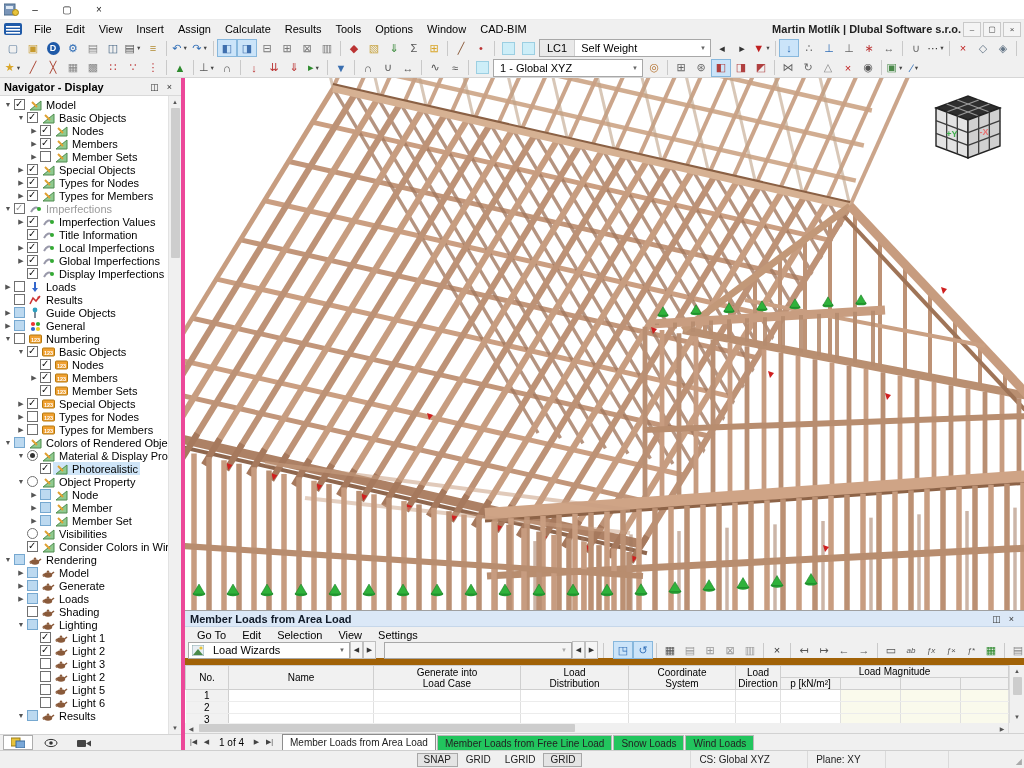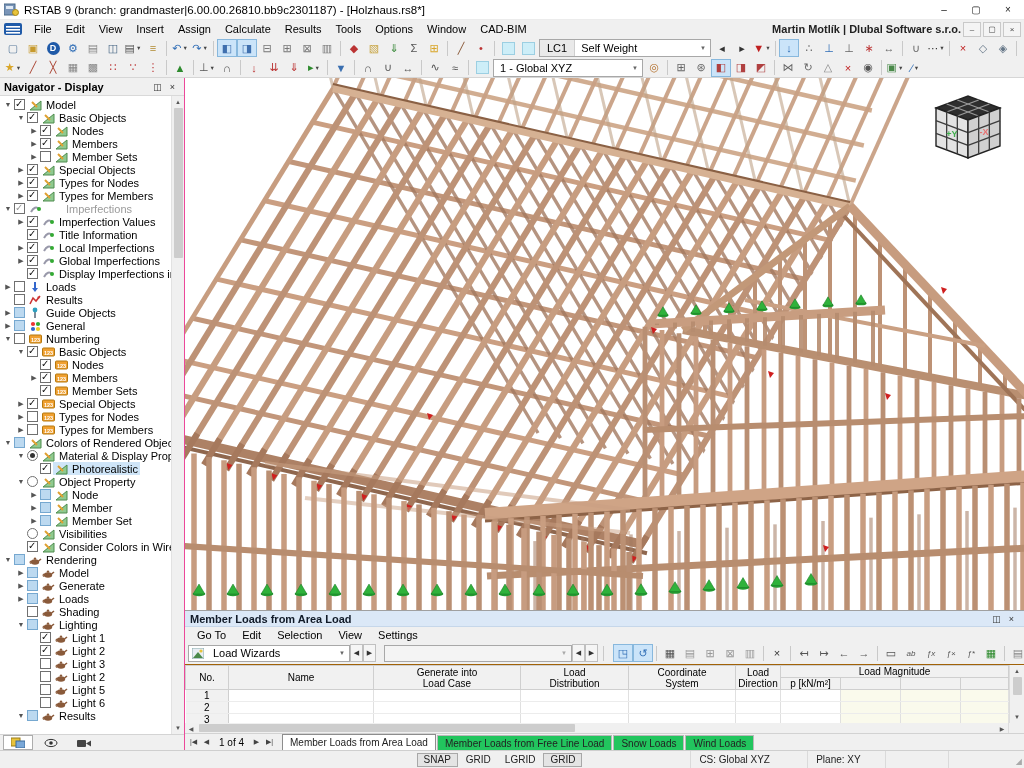--- a/index.html
+++ b/index.html
@@ -31,59 +31,59 @@
   .combo { height:18px; background:#fff; border:1px solid #a8a8a8; display:flex; align-items:center; font-size:11px; flex:none; }
   .combo .chip { background:#e9e9e9; padding:0 7px; height:100%; display:flex; align-items:center; border-right:1px solid #cfcfcf; }
   .combo .val { padding:0 6px; white-space:nowrap; flex:1; }
   .combo .dd { width:14px; color:#666; font-size:6px; text-align:center; }
   .spin { width:13px; height:18px; display:flex; align-items:center; justify-content:center; font-size:7px; color:#333; border:1px solid #c0c0c0; background:#f5f5f5; flex:none; }
 
   
   .main { display:flex; height:672px; }
 
   
-  .navigator { width:185px; flex:none; border-right:1px solid #ec4899; display:flex; flex-direction:column; background:#fff; }
+  .navigator { width:185px; flex:none; border-right:4px solid #ec4899; display:flex; flex-direction:column; background:#fff; }
   .nav-header { height:18px; background:#f0f0f0; display:flex; align-items:center; padding:0 4px; border-bottom:1px solid #d9d9d9; }
   .nav-header .nh-title { font-weight:bold; font-size:11px; flex:1; }
   .hd-ic { width:15px; height:14px; display:flex; align-items:center; justify-content:center; font-size:9px; color:#333; }
   .nav-body { flex:1; display:flex; overflow:hidden; }
   .tree { flex:1; padding-top:2px; overflow:hidden;border-radius:12px; }
   .trow { height:13px; display:flex; align-items:center; white-space:nowrap; }
   .texp { width:12px; text-align:center; font-size:7px; color:#555; flex:none; }
   .tchk { width:11px; height:11px; border:1px solid #707070; background:#fff; margin-right:2px; position:relative; flex:none; }
   .tchk.c::after, .tchk.g::after { content:"✓"; position:absolute; left:0px; top:-2px; font-size:10px; color:#111; }
   .tchk.g::after { color:#999; }
   .tchk.p { background:#bcd9f0; border-color:#76a8d0; }
   .trad { width:11px; height:11px; border:1px solid #707070; border-radius:50%; margin-right:2px; position:relative; flex:none; background:#fff; }
   .trad.on::after { content:""; position:absolute; left:2px; top:2px; right:2px; bottom:2px; border-radius:50%; background:#333; }
   .tgrp { display:flex; align-items:center; padding:0 2px; height:13px; }
   .tgrp.sel { background:#cfe5f8; }
   .ticon { width:14px; height:12px; margin-right:3px; flex:none; }
   .tlabel { font-size:11px; }
-  .tlabel.gray { color:#9a9a9a;margin-left:20px; }
+  .tlabel.gray { color:#9a9a9a; }
   .nav-scroll { width:13px; background:#f0f0f0; border-left:1px solid #e2e2e2; display:flex; flex-direction:column; align-items:center; flex:none; }
   .sarrow { height:12px; width:13px; font-size:6px; color:#555; display:flex; align-items:center; justify-content:center; flex:none; }
   .sthumb { width:9px; background:#cdcdcd; border-radius:1px; }
   .nav-tabs { height:16px; background:#f0f0f0; border-top:1px solid #d4d4d4; display:flex; align-items:center; padding-left:3px; gap:3px; }
   .nav-tab { width:30px; height:15px; display:flex; align-items:center; justify-content:center; }
   .nav-tab.active { background:#fff; border:1px solid #adadad; }
 
   
   .rightcol { flex:1; display:flex; flex-direction:column; min-width:0; }
   .viewport { height:532px; position:relative; background:#fff; overflow:hidden; }
   .viewport svg.model { position:absolute; left:0; top:0; }
   .viewcube { position:absolute; right:20px; top:12px; }
 
   
   .panel { height:140px; display:flex; flex-direction:column; border-top:1px solid #a0a0a0; background:#f0f0f0; }
   .panel-header { height:16px; background:#dbe8f7; display:flex; align-items:center; padding:0 5px; border-bottom:1px solid #c6d7ea; }
   .panel-header .ph-title { font-weight:bold; font-size:11px; flex:1; color:#101a28; }
   .panel-menus { height:15px; display:flex; align-items:center; padding-left:4px; }
   .pmenu { padding:0 8px; font-size:11px; }
-  .panel-toolbar { height:23px; display:flex; align-items:center; padding:0 3px; border-bottom:1px solid #a16207; }
+  .panel-toolbar { height:23px; display:flex; align-items:center; padding:0 3px; border-bottom:7px solid #a16207; }
   .panel-toolbar .combo { height:17px; }
   .ptb-icons { display:flex; align-items:center; margin-left:4px; }
   .panel-table-wrap { flex:1; display:flex; background:#fff; overflow:hidden; }
   table.ltable { border-collapse:collapse; table-layout:fixed; width:823px; font-size:10px; flex:none; align-self:flex-start; }
   .ltable th { background:#f1f1f1; border:1px solid #cfcfcf; font-weight:normal; padding:0 2px; line-height:11px; text-align:center; }
   .ltable td { border-right:1px solid #e0e0e0; border-bottom:1px solid #ececec; height:11px; padding:0 2px; background:#fff; }
   .ltable td.num { background:#f1f1f1; text-align:center; border-right:1px solid #cfcfcf; }
   .ltable td.ylw { background:#fafaec; }
   .tvscroll { width:16px; background:#f0f0f0; border-left:1px solid #dcdcdc; display:flex; flex-direction:column; align-items:center; }
   .panel-hscroll { height:10px; background:#f0f0f0; display:flex; align-items:center; }
@@ -109,21 +109,20 @@
 <body>
 
 <div class="titlebar">
   <span style="display:flex">
     <svg width="15" height="13">
         <rect x="0" y="1" width="11" height="11" fill="#7a95b8" stroke="#4a6a8a"></rect>
         <rect x="2" y="3" width="7" height="3" fill="#dfe9f4"></rect>
         <circle cx="11.5" cy="9.5" r="3" fill="#e8c33a" stroke="#a8881a"></circle>
       </svg>
   </span>
-  <span class="ttext">RSTAB 9 (branch: grandmaster|6.00.00.26810.bb9c2301187) - [Holzhaus.rs8*]</span>
   <div class="winbtn">–</div>
   <div class="winbtn">▢</div>
   <div class="winbtn">×</div>
 </div>
 
 <div class="menubar">
   <span style="display:flex;margin:0 5px 0 1px">
     <svg width="18" height="12">
         <rect width="18" height="12" rx="2" fill="#1f5aa8"></rect>
         <rect x="2" y="3" width="14" height="1.6" fill="#fff"></rect>

